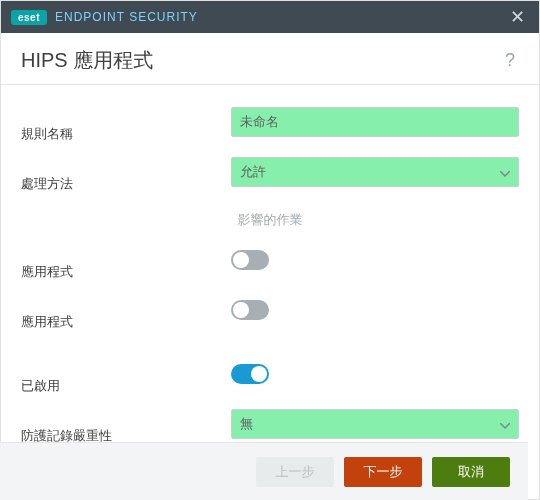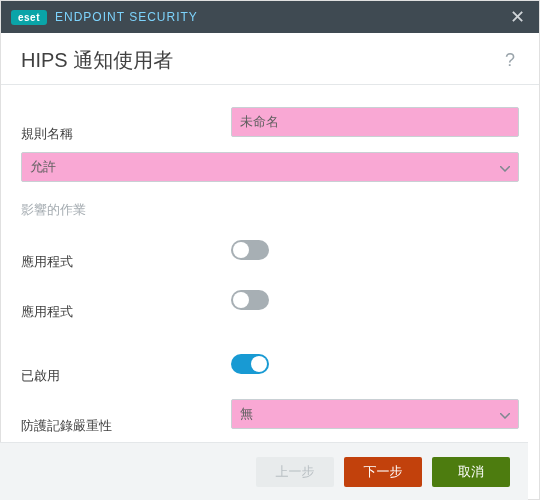--- a/index.html
+++ b/index.html
@@ -77,30 +77,31 @@
   width: 210px;
   color: #404040;
   font-size: 13px;
   margin-top: 24px;
 }
 .row .ctrl { flex: 1; }
 .section-label {
   color: #a6adb2;
   font-size: 13px;
   padding: 14px 0 6px 0;
+  text-align: center;
 }
 .text-input, .select {
   width: 100%;
   height: 30px;
   border: 1px solid #c9d0d4;
   border-radius: 2px;
   padding: 0 8px;
   font-size: 13px;
   color: #606060;
-  background: #f9a8d4;
+  background: #86efac;
 }
 .select {
   display: flex;
   align-items: center;
   justify-content: space-between;
   cursor: pointer;
 }
 .chev {
   color: #7d888f;
 }
@@ -166,37 +167,38 @@
 <body>
 
 <div class="titlebar">
   <span class="brand-badge">eset</span>
   <span class="brand-text">ENDPOINT SECURITY</span>
   <span class="tb-spacer"></span>
   <span class="close-x">✕</span>
 </div>
 
 <div class="header">
-  <h1>HIPS 通知使用者</h1>
+  <h1>HIPS 應用程式</h1>
   <span class="tb-spacer"></span>
   <span class="help-icon">?</span>
 </div>
 
 <div class="divider"></div>
 
 <div class="form">
 
   <div class="row">
     <div class="label">規則名稱</div>
     <div class="ctrl">
       <input class="text-input" type="text" value="未命名" style="">
     </div>
   </div>
 
   <div class="row">
+    <div class="label">處理方法</div>
     <div class="ctrl">
       <div class="select">
         <span>允許</span>
         <span class="chev">
           <svg width="10" height="6" viewBox="0 0 10 6">
               <path d="M0 0 L5 5 L10 0" fill="none" stroke="#7d888f" stroke-width="1.5"></path>
             </svg>
         </span>
       </div>
     </div>

